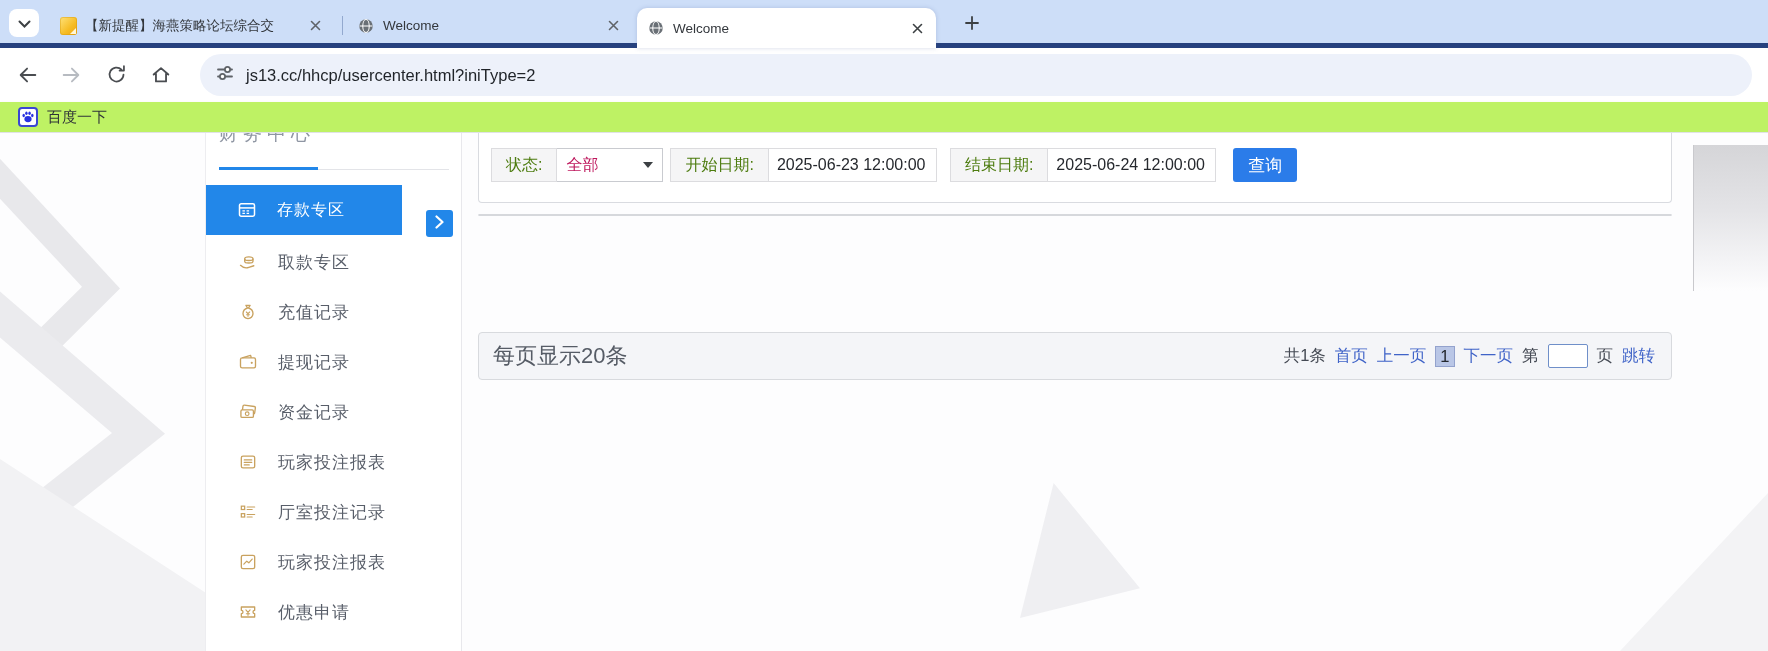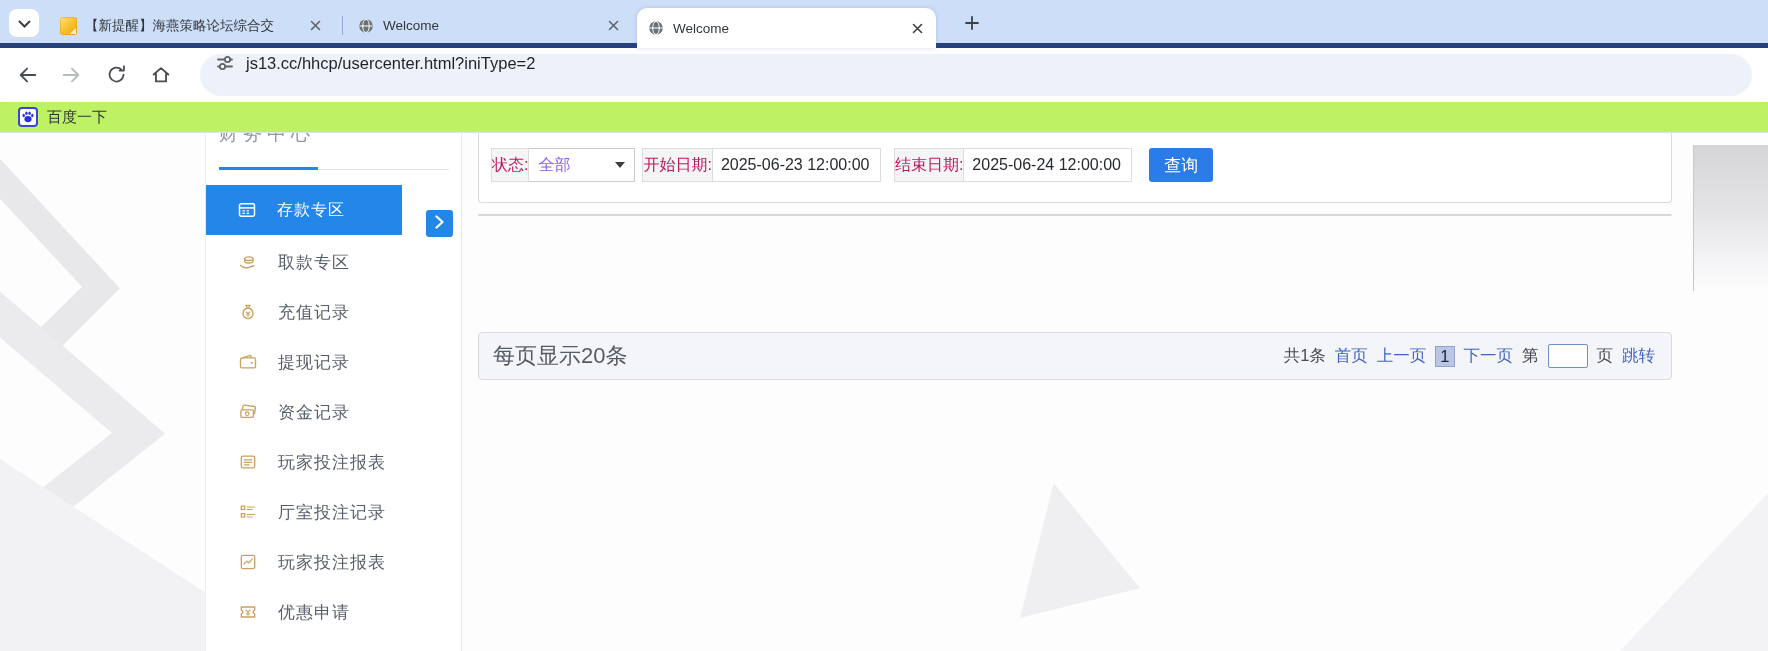--- a/index.html
+++ b/index.html
@@ -16,21 +16,21 @@
   .tab.active { background:#fff; top:8px; height:40px; z-index:3; box-shadow:0 0 4px rgba(80,100,160,.25); }
   .tab-divider { position:absolute; left:342px; top:16px; width:1px; height:19px; background:#93a9cf; }
   .newtab { position:absolute; left:958px; top:10px; width:28px; height:28px; border:none; background:transparent; border-radius:50%; display:flex; align-items:center; justify-content:center; cursor:pointer; }
   .forum-ico { width:17px; height:18px; border-radius:3px; background:linear-gradient(135deg,#ffe27a,#f6bc24 60%,#eda312); position:relative; flex:none; margin-right:8px; box-shadow:inset 0 0 0 1px rgba(210,150,10,.4); }
   .forum-ico:after { content:""; position:absolute; right:1px; bottom:1px; border-style:solid; border-width:0 0 6px 6px; border-color:transparent transparent #fff6d8 transparent; }
   .fav { flex:none; margin-right:8px; display:flex; }
 
   
   .toolbar { position:absolute; left:0; top:48px; width:1768px; height:54px; background:#fff; }
   .navbtn { position:absolute; top:14px; width:28px; height:28px; border:none; background:transparent; border-radius:50%; display:flex; align-items:center; justify-content:center; cursor:pointer; }
-  .omnibox { position:absolute; left:200px; top:6px; width:1552px; height:42px; background:#edf1fa; border-radius:21px; display:flex; align-items:flex-start; padding:0 16px; }
+  .omnibox { position:absolute; left:200px; top:6px; width:1552px; height:42px; background:#edf1fa; border-radius:21px; display:flex; align-items:center; padding:0 16px; }
   .url { font-size:16.5px; color:#1f2328; margin-left:12px; white-space:nowrap; }
 
   
   .bookmarkbar { position:absolute; left:0; top:102px; width:1768px; height:31px; background:#bef264; border-bottom:1px solid #e0e2e6; box-shadow:0 1px 3px rgba(60,70,90,.10); }
   .bm { position:absolute; left:12px; top:2px; height:26px; display:flex; align-items:center; padding:0 6px; border-radius:6px; cursor:pointer; }
   .bm-ico { width:20px; height:20px; border:2px solid #3a46d4; border-radius:4px; background:#fff; display:flex; align-items:center; justify-content:center; margin-right:9px; }
   .bm-label { font-size:15px; color:#2f3338; }
 
   
   .page { position:absolute; left:0; top:133px; width:1768px; height:518px; background:#fdfdfe; overflow:hidden; }
@@ -45,22 +45,22 @@
   .mi-active .ml { color:#fff; font-size:16px; font-weight:500; margin-left:20px; letter-spacing:1px; }
   .sb-toggle { position:absolute; left:220px; top:77px; width:27px; height:27px; background:#2287e9; border:none; border-radius:3px; display:flex; align-items:center; justify-content:center; cursor:pointer; }
   .mi { position:absolute; left:0; width:257px; height:26px; display:flex; align-items:center; padding-left:32px; cursor:pointer; }
   .mi .ml { color:#585e69; font-size:17px; margin-left:20px; letter-spacing:1px; }
   .mi .ic, .mi-active .ic { width:20px; height:20px; display:flex; flex:none; }
 
   
   .content { position:absolute; left:478px; top:0; width:1194px; z-index:2; }
   .filterbox { position:absolute; left:0; top:0; width:1194px; height:70px; background:#fff; border:1px solid #d9dbe0; border-top:none; border-radius:0 0 4px 4px; }
   .filters { position:absolute; left:12px; top:15px; height:34px; display:flex; align-items:stretch; }
-  .addon { display:flex; align-items:center; padding:0 0; background:#f5f5f6; border:1px solid #dcdcdf; font-size:16px; color:#be185d; white-space:nowrap; }
-  .fsel { display:flex; align-items:center; justify-content:space-between; width:106px; background:#fff; border:1px solid #c9cbd0; border-left:none; padding:0 9px; font-size:16px; color:#8b5cf6; cursor:pointer; }
+  .addon { display:flex; align-items:center; padding:0 14px; background:#f5f5f6; border:1px solid #dcdcdf; font-size:16px; color:#4d7c0f; white-space:nowrap; }
+  .fsel { display:flex; align-items:center; justify-content:space-between; width:106px; background:#fff; border:1px solid #c9cbd0; border-left:none; padding:0 9px; font-size:16px; color:#be185d; cursor:pointer; }
   .caret { width:0; height:0; border-left:5px solid transparent; border-right:5px solid transparent; border-top:6px solid #3c4043; }
   .finput { width:168px; border:1px solid #dcdcdf; border-left:none; background:#fff; font-size:16px; color:#26292e; padding:0 8px; font-family:"Liberation Sans",sans-serif; }
   .gap6 { width:7px; } .gap12 { width:13px; } .gap17 { width:17px; }
   .btn-query { width:64px; border:none; background:#2b7ce9; color:#fff; font-size:17px; border-radius:3px; cursor:pointer; font-family:"Liberation Sans",sans-serif; }
   .tblwrap { position:absolute; left:0; top:81px; width:1194px; border:1px solid #d6d8dc; border-radius:4px; overflow:hidden; }
 
   
   .pager { position:absolute; left:0; top:199px; width:1194px; height:48px; background:#f4f5f8; border:1px solid #d8dade; border-radius:4px; display:flex; align-items:center; justify-content:space-between; padding:0 16px 0 14px; }
   .pg-size { font-size:22px; color:#565c66; }
   .pg-right { display:flex; align-items:center; gap:9px; font-size:16.5px; }

